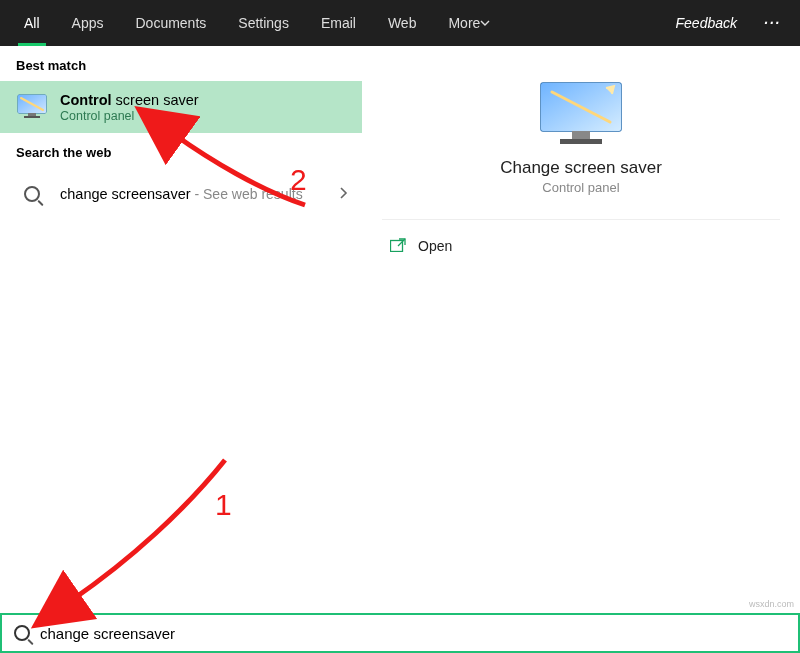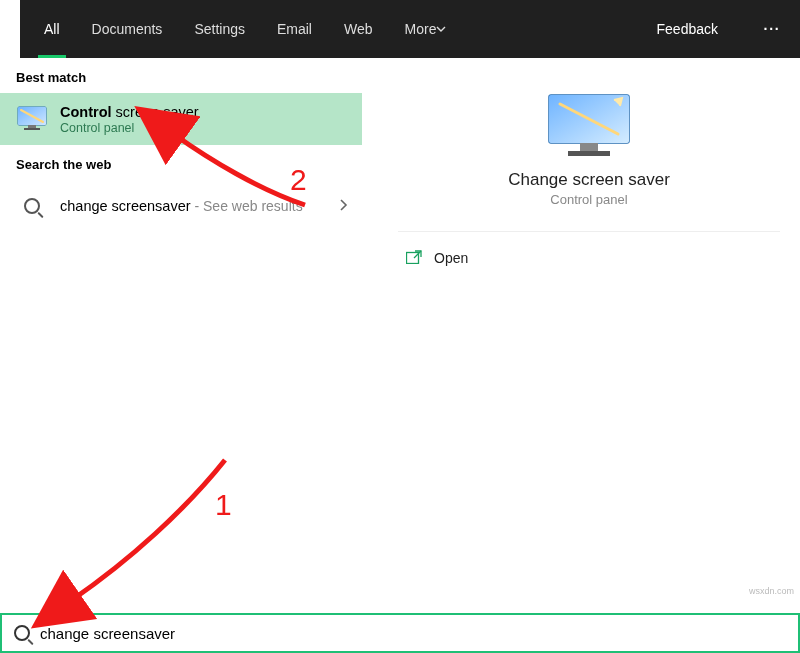--- a/index.html
+++ b/index.html
@@ -1,30 +1,30 @@
 <!DOCTYPE html>
 <html><head>
   <meta charset="utf-8">
   <style>
     * { margin: 0; padding: 0; box-sizing: border-box; font-family: 'Segoe UI', Tahoma, sans-serif; }
     body { width: 800px; height: 653px; background: #fff; overflow: hidden; position: relative; }
 
     
-    .navbar { height: 58px; background: #202020; display: flex; align-items: center; color: #fff; font-size: 14px; margin-left: 20px; }
+    .navbar { height: 46px; background: #202020; display: flex; align-items: center; color: #fff; font-size: 14px; }
     .nav-tabs { display: flex; height: 100%; flex: 1; align-items: stretch; padding-left: 8px;}
     .nav-tab { padding: 0 16px; display: flex; align-items: center; cursor: pointer; color: #ddd; position: relative; }
     .nav-tab.active { color: #fff; }
     .nav-tab.active::after { content:''; position:absolute; left:10px; right:10px; bottom:0; height:3px; background:#18c96a; }
     .nav-more { display:flex; align-items:center; }
-    .nav-right { display:flex; align-items:center; padding-right:8px; gap:20px; }
+    .nav-right { display:flex; align-items:center; padding-right:8px; gap:1px;font-style:italic; }
     .feedback { padding:0 14px; cursor:pointer; }
     .dots { width:40px; text-align:center; cursor:pointer; font-weight:bold; letter-spacing:1px; }
 
     
-    .main { display:flex; height: calc(100% - 45px - 40px); gap: 16px; }
+    .main { display:flex; height: calc(100% - 45px - 40px); }
     .left { width: 362px; background:#fff; border-right:0; }
     .right { flex:1; background:#fff; position:relative; }
 
     .section-label { font-size:13px; font-weight:600; padding:12px 16px 8px; color:#000; }
     .result-item { display:flex; align-items:center; padding:10px 16px; cursor:pointer; position:relative; }
     .result-item.selected { background:#b5e5c8; }
     .result-icon { width:32px; height:32px; margin-right:12px; display:flex; align-items:center; justify-content:center; }
     .result-text .title { font-size:14.5px; color:#000; }
     .result-text .title b { font-weight:600; }
     .result-text .sub { font-size:12.5px; color:#2d7a52; margin-top:1px; }
@@ -41,28 +41,29 @@
     .open-icon { color:#19a15f; font-size:14px; }
 
     
     .search-bar { position:absolute; left:0; right:0; bottom:0; height:40px; border:2px solid #1fbf75; background:#fff; display:flex; align-items:center; padding:0 12px; gap:10px; }
     .search-bar .search-glyph { border-color:#333; }
     .search-bar input { border:none; outline:none; font-size:15px; flex:1; color:#000; background:transparent; }
 
     
     .anno { position:absolute; pointer-events:none; inset:0; }
 
-    .watermark { position:absolute; right:6px; bottom:57px; font-size:9px; color:#bbb; }
+    .watermark { position:absolute; right:6px; bottom:44px; font-size:9px; color:#bbb; }
   </style>
 </head>
 <body>
 
 <div class="navbar">
   <div class="nav-tabs">
     <div class="nav-tab active">All</div>
+    <div class="nav-tab">Apps</div>
     <div class="nav-tab">Documents</div>
     <div class="nav-tab">Settings</div>
     <div class="nav-tab">Email</div>
     <div class="nav-tab">Web</div>
     <div class="nav-tab nav-more">
       <span>More</span>
       <svg width="10" height="10" viewBox="0 0 10 10">
           <path d="M1 3 L5 7 L9 3" stroke="#ddd" stroke-width="1.4" fill="none"></path>
         </svg>
     </div>

